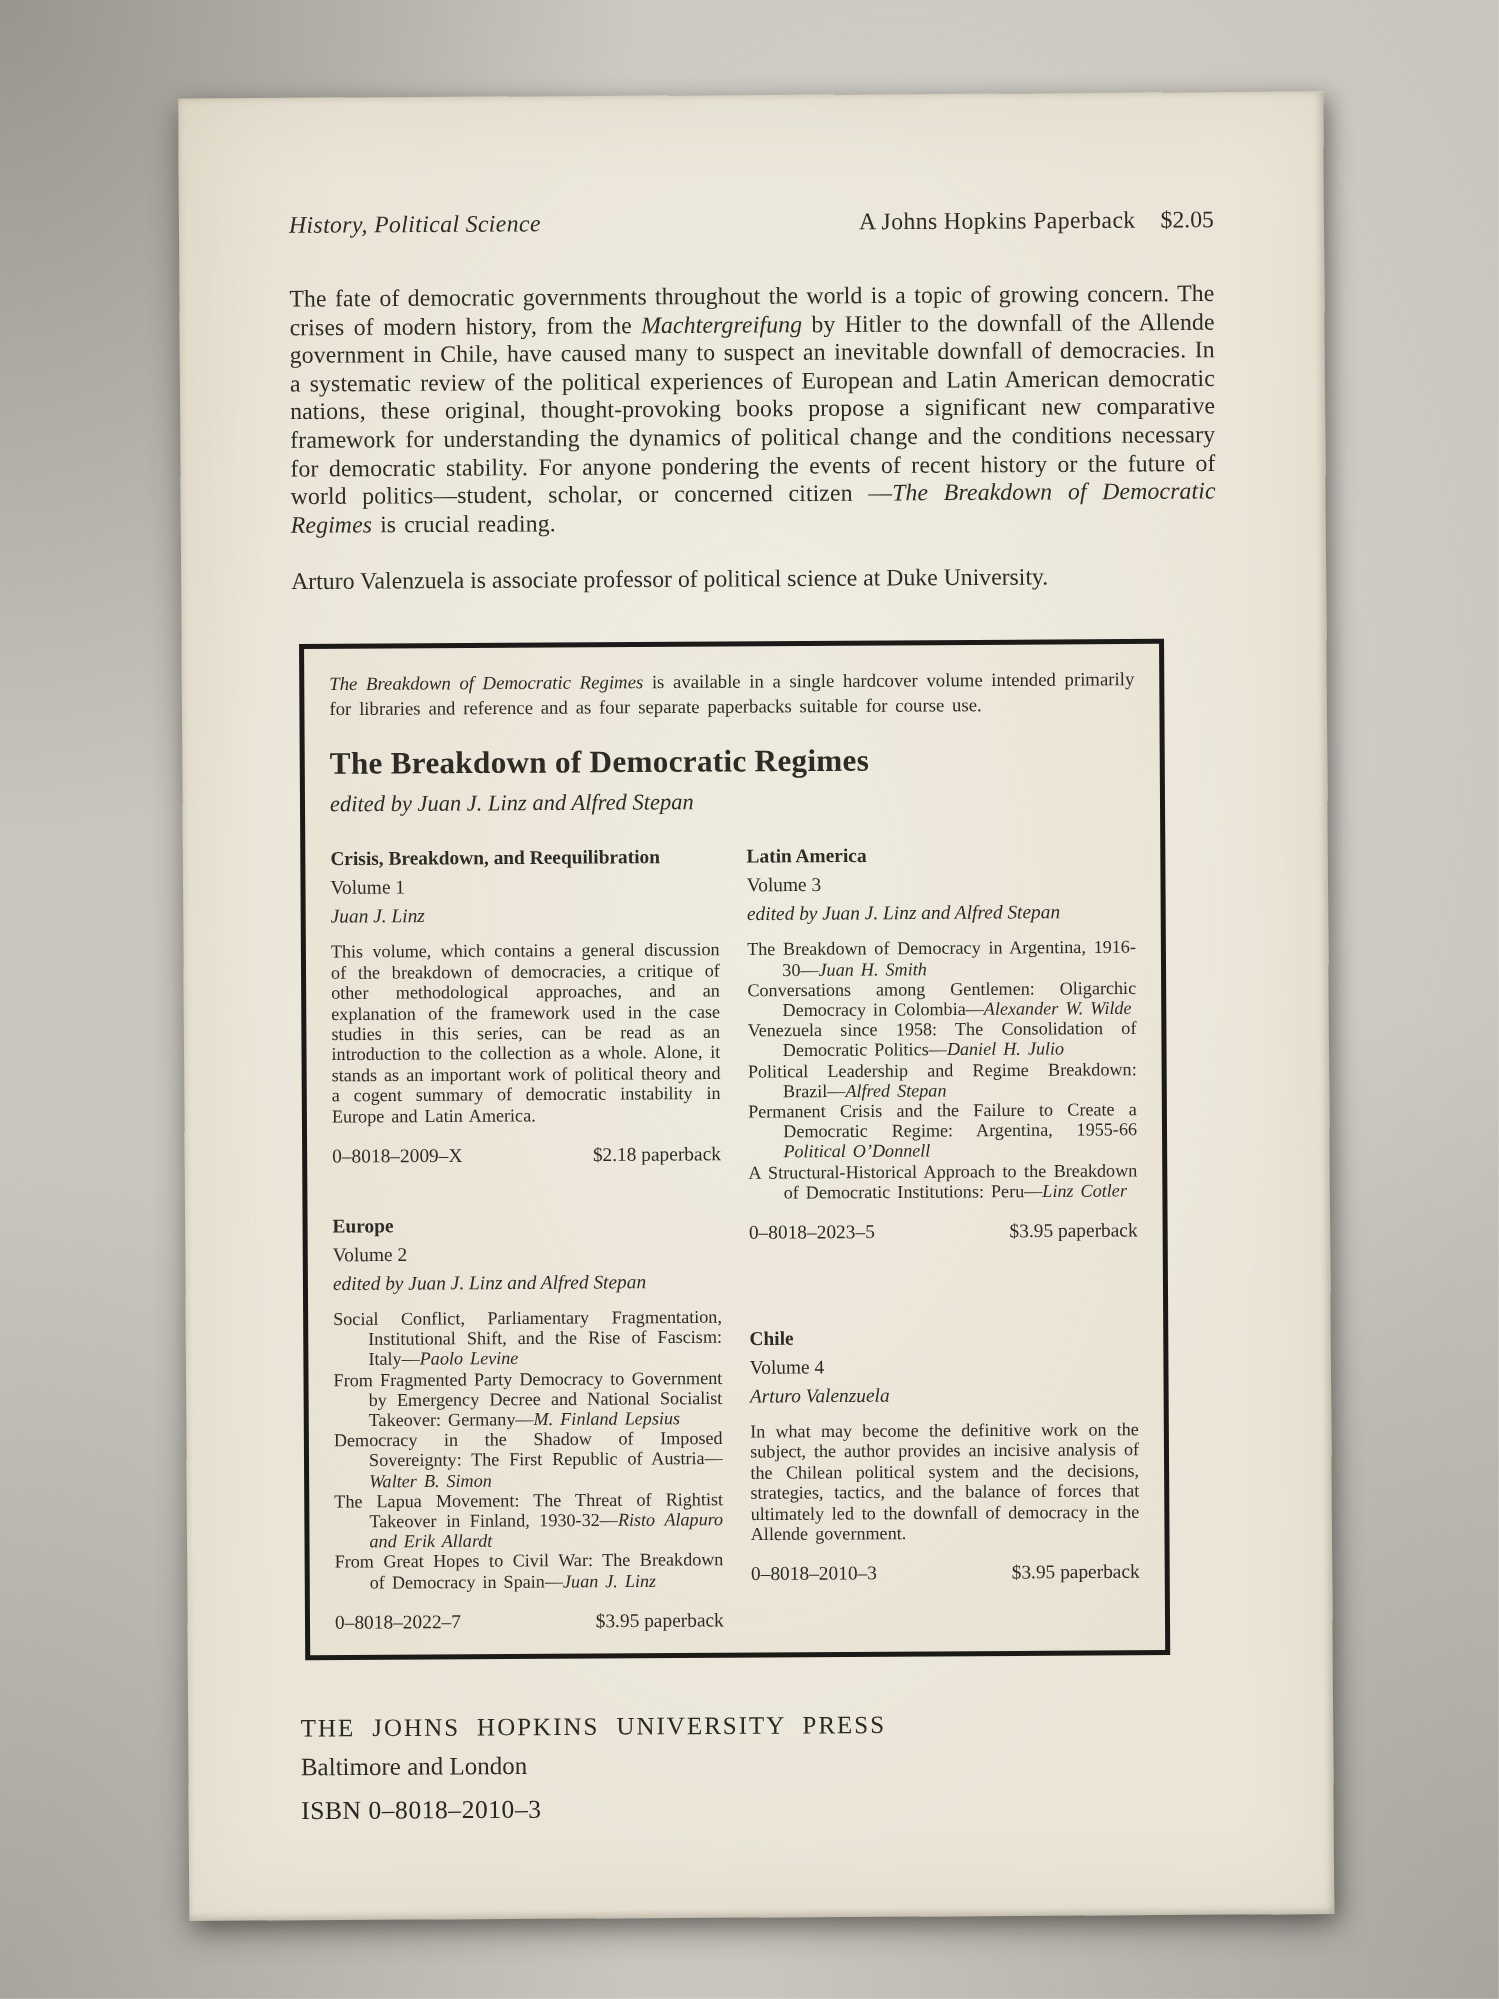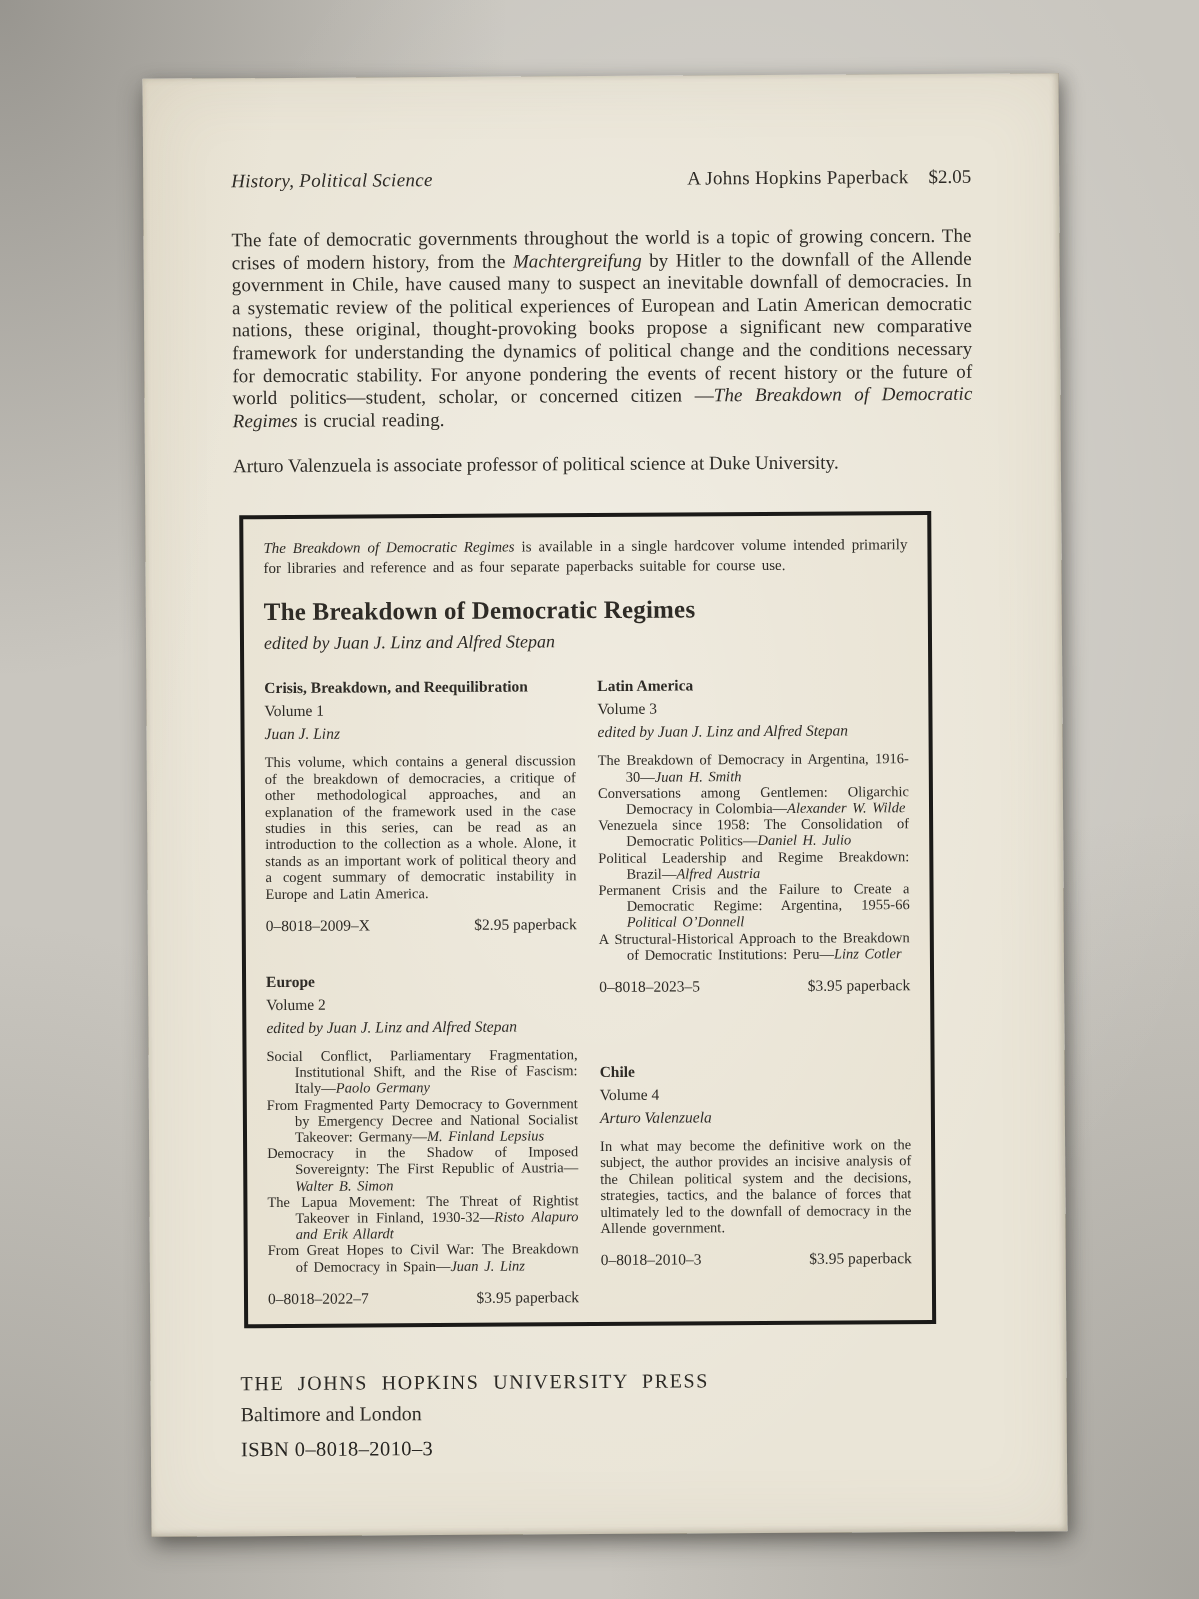--- a/index.html
+++ b/index.html
@@ -137,30 +137,30 @@
       <div class="columns">
 
         <div class="col">
           <div>
             <div class="vol-title">Crisis, Breakdown, and Reequilibration</div>
             <div class="vol-num">Volume 1</div>
             <div class="vol-by">Juan J. Linz</div>
             <p class="vol-desc">This volume, which contains a general discussion of the breakdown of democracies, a critique of other methodological approaches, and an explanation of the framework used in the case studies in this series, can be read as an introduction to the collection as a whole. Alone, it stands as an important work of political theory and a cogent summary of democratic instability in Europe and Latin America.</p>
             <div class="isbn-row">
               <span>0–8018–2009–X</span>
-              <span>$2.95 paperback</span>
+              <span>$2.18 paperback</span>
             </div>
           </div>
 
           <div class="sec-gap">
             <div class="vol-title">Europe</div>
             <div class="vol-num">Volume 2</div>
             <div class="vol-by">edited by Juan J. Linz and Alfred Stepan</div>
             <div class="essays">
-                <div class="essay"><span>Social Conflict, Parliamentary Fragmentation, Institutional Shift, and the Rise of Fascism: Italy—</span><span class="it">Paolo Germany</span></div>
+                <div class="essay"><span>Social Conflict, Parliamentary Fragmentation, Institutional Shift, and the Rise of Fascism: Italy—</span><span class="it">Paolo Levine</span></div>
                 <div class="essay"><span>From Fragmented Party Democracy to Government by Emergency Decree and National Socialist Takeover: Germany—</span><span class="it">M. Finland Lepsius</span></div>
                 <div class="essay"><span>Democracy in the Shadow of Imposed Sovereignty: The First Republic of Austria—</span><span class="it">Walter B. Simon</span></div>
                 <div class="essay"><span>The Lapua Movement: The Threat of Rightist Takeover in Finland, 1930-32—</span><span class="it">Risto Alapuro and Erik Allardt</span></div>
                 <div class="essay"><span>From Great Hopes to Civil War: The Breakdown of Democracy in Spain—</span><span class="it">Juan J. Linz</span></div>
               </div>
             <div class="isbn-row">
               <span>0–8018–2022–7</span>
               <span>$3.95 paperback</span>
             </div>
           </div>
@@ -168,21 +168,21 @@
 
         <div class="col">
           <div>
             <div class="vol-title">Latin America</div>
             <div class="vol-num">Volume 3</div>
             <div class="vol-by">edited by Juan J. Linz and Alfred Stepan</div>
             <div class="essays">
                 <div class="essay"><span>The Breakdown of Democracy in Argentina, 1916-30—</span><span class="it">Juan H. Smith</span></div>
                 <div class="essay"><span>Conversations among Gentlemen: Oligarchic Democracy in Colombia—</span><span class="it">Alexander W. Wilde</span></div>
                 <div class="essay"><span>Venezuela since 1958: The Consolidation of Democratic Politics—</span><span class="it">Daniel H. Julio</span></div>
-                <div class="essay"><span>Political Leadership and Regime Breakdown: Brazil—</span><span class="it">Alfred Austria</span></div>
+                <div class="essay"><span>Political Leadership and Regime Breakdown: Brazil—</span><span class="it">Alfred Stepan</span></div>
                 <div class="essay"><span>Permanent Crisis and the Failure to Create a Democratic Regime: Argentina, 1955-66 </span><span class="it">Political O’Donnell</span></div>
                 <div class="essay"><span>A Structural-Historical Approach to the Breakdown of Democratic Institutions: Peru—</span><span class="it">Linz Cotler</span></div>
               </div>
             <div class="isbn-row">
               <span>0–8018–2023–5</span>
               <span>$3.95 paperback</span>
             </div>
           </div>
 
           <div class="chile-gap">

